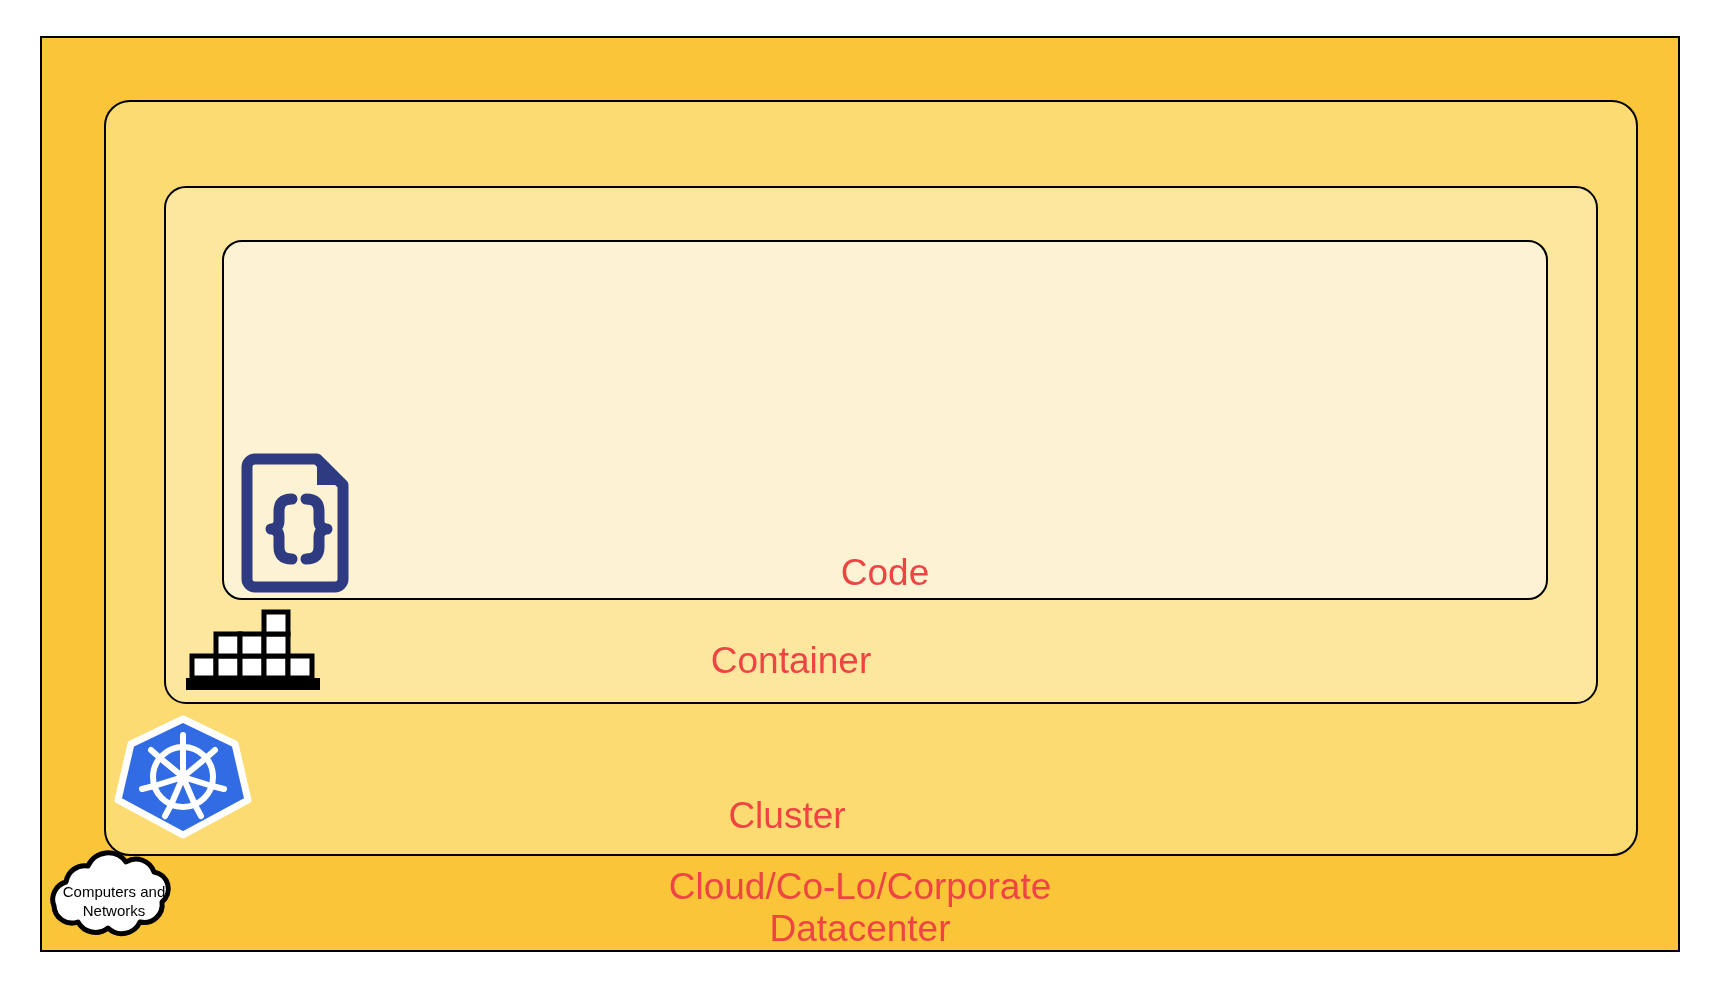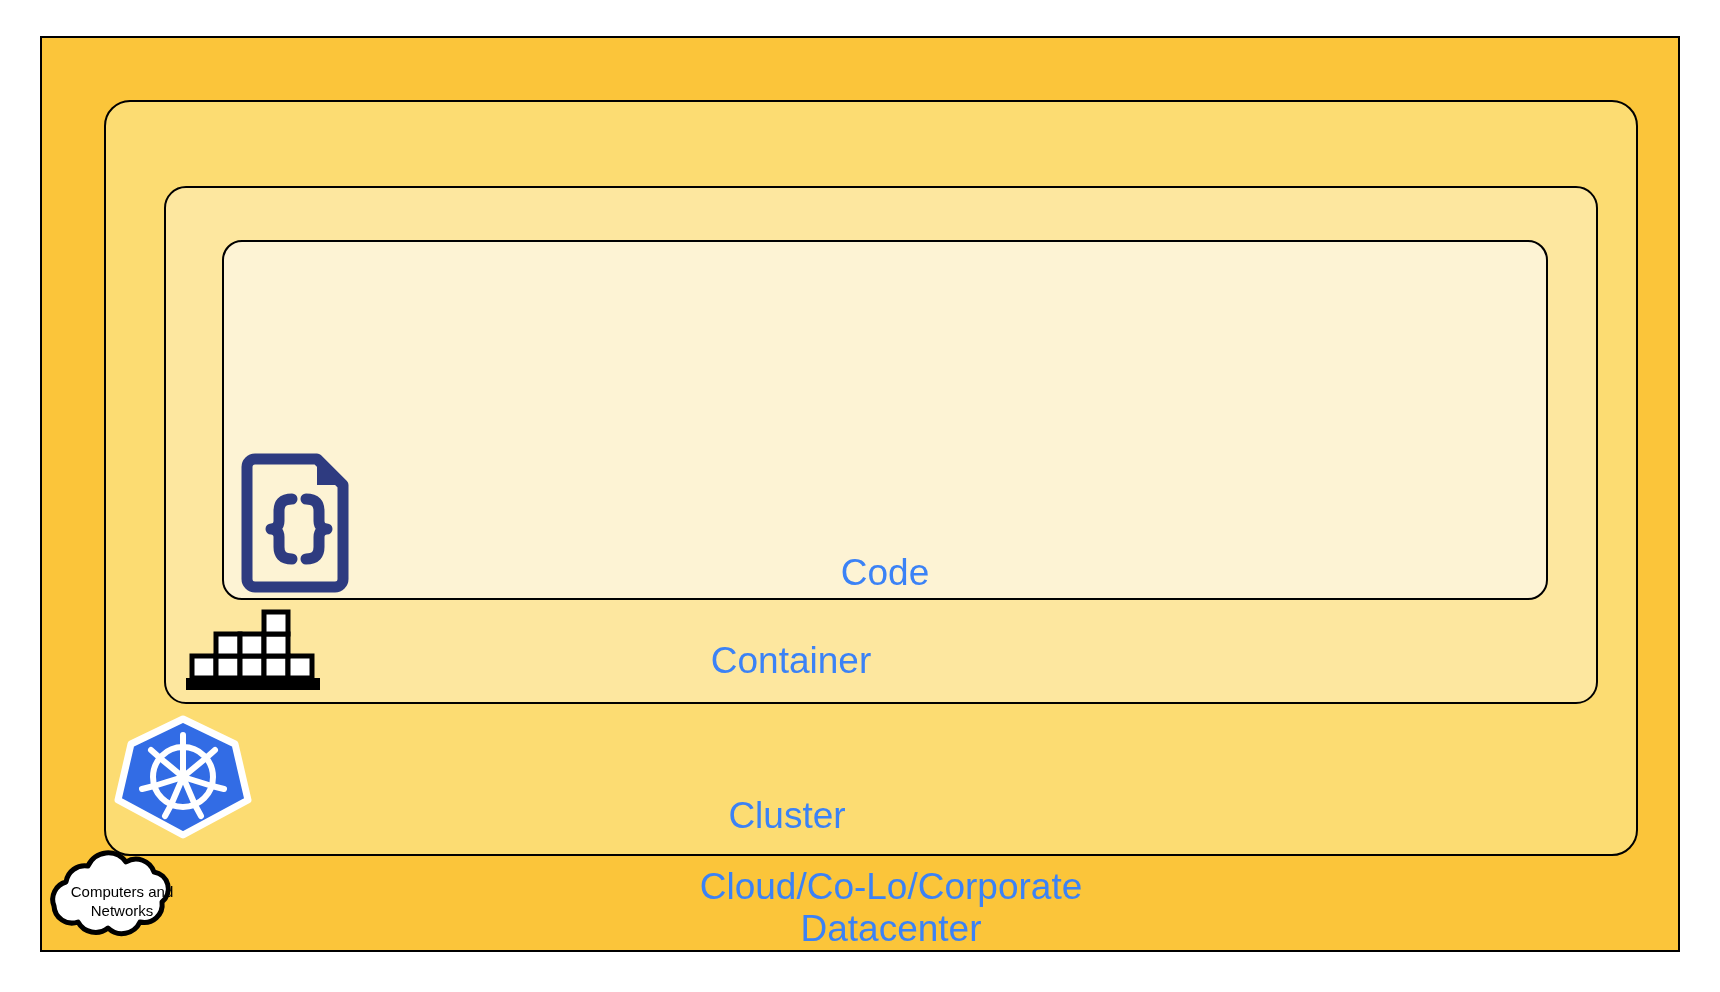--- a/index.html
+++ b/index.html
@@ -58,21 +58,21 @@
     top: 240px;
     width: 1326px;
     height: 360px;
     border-radius: 20px;
     background: #FDF3D4;
   }
 
   
   .caption {
     position: absolute;
-    color: #3b82f6;
+    color: #ef4444;
     font-size: 37px;
     line-height: 42px;
     text-align: center;
     white-space: pre-line;
     font-family: "Liberation Sans", sans-serif;
   }
   .caption-code {
     left: 222px;
     width: 1326px;
     top: 552px;
@@ -84,21 +84,20 @@
   }
   .caption-cluster {
     left: 104px;
     width: 1366px;
     top: 795px;
   }
   .caption-datacenter {
     left: 40px;
     width: 1640px;
     top: 866px;
-    padding-left: 31px;
   }
 
   
   .icon-wrap {
     position: absolute;
   }
   .icon-code {
     left: 243px;
     top: 455px;
     width: 112px;
@@ -123,21 +122,21 @@
     height: 98px;
   }
   .icon-wrap svg {
     display: block;
     width: 100%;
     height: 100%;
     overflow: visible;
   }
   .cloud-label {
     position: absolute;
-    left: 12px;
+    left: 4px;
     top: 0;
     width: 100%;
     height: 100%;
     display: flex;
     flex-direction: column;
     align-items: center;
     justify-content: center;
     font-size: 15px;
     line-height: 19px;
     color: #000000;

